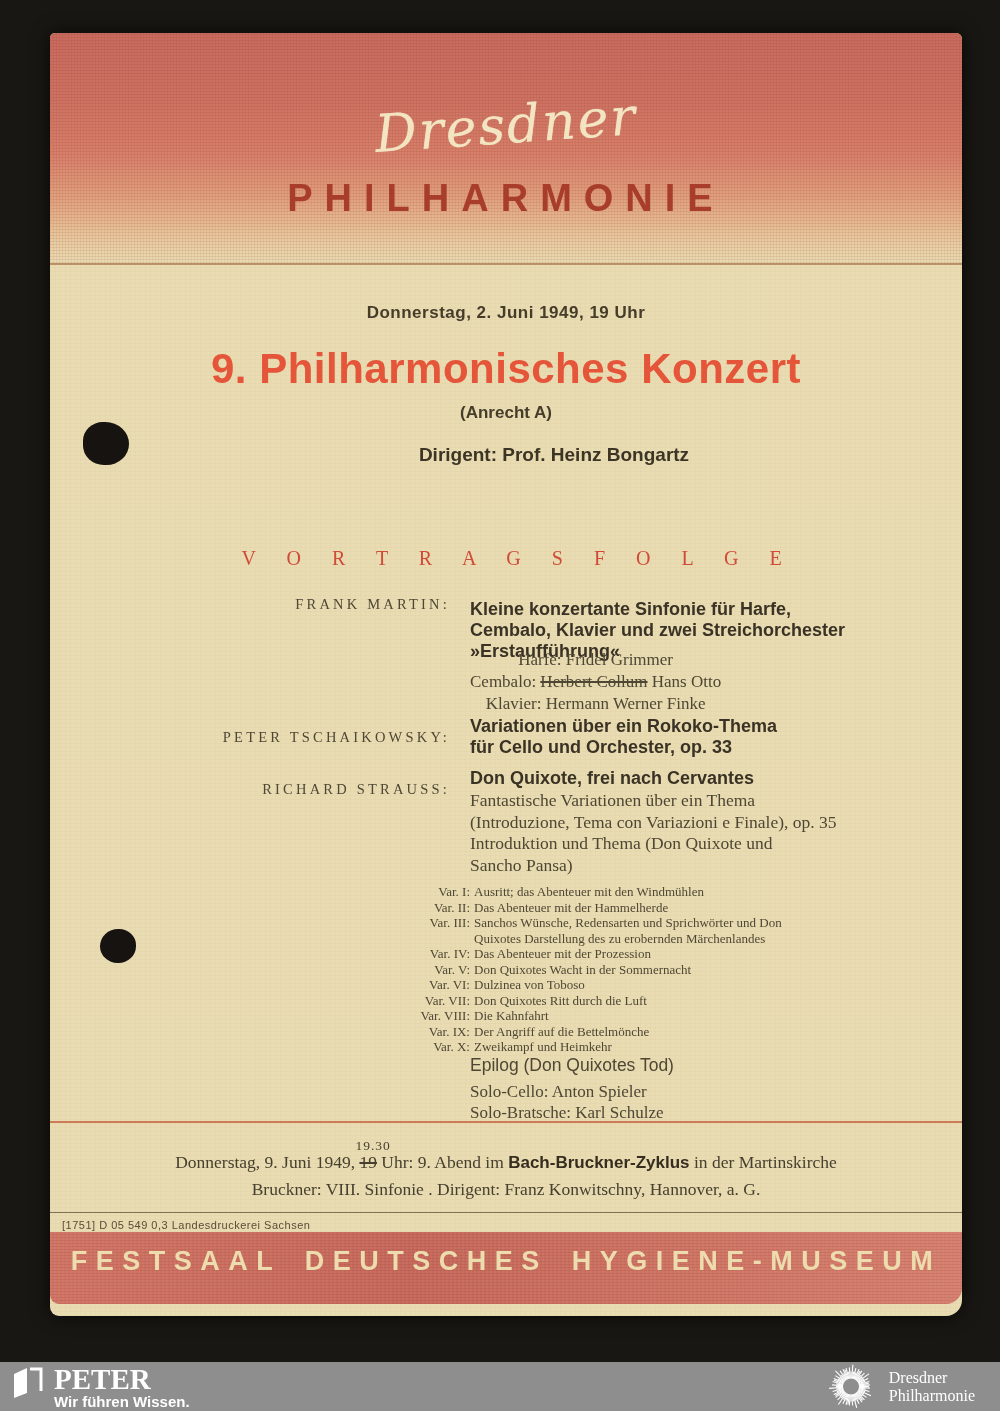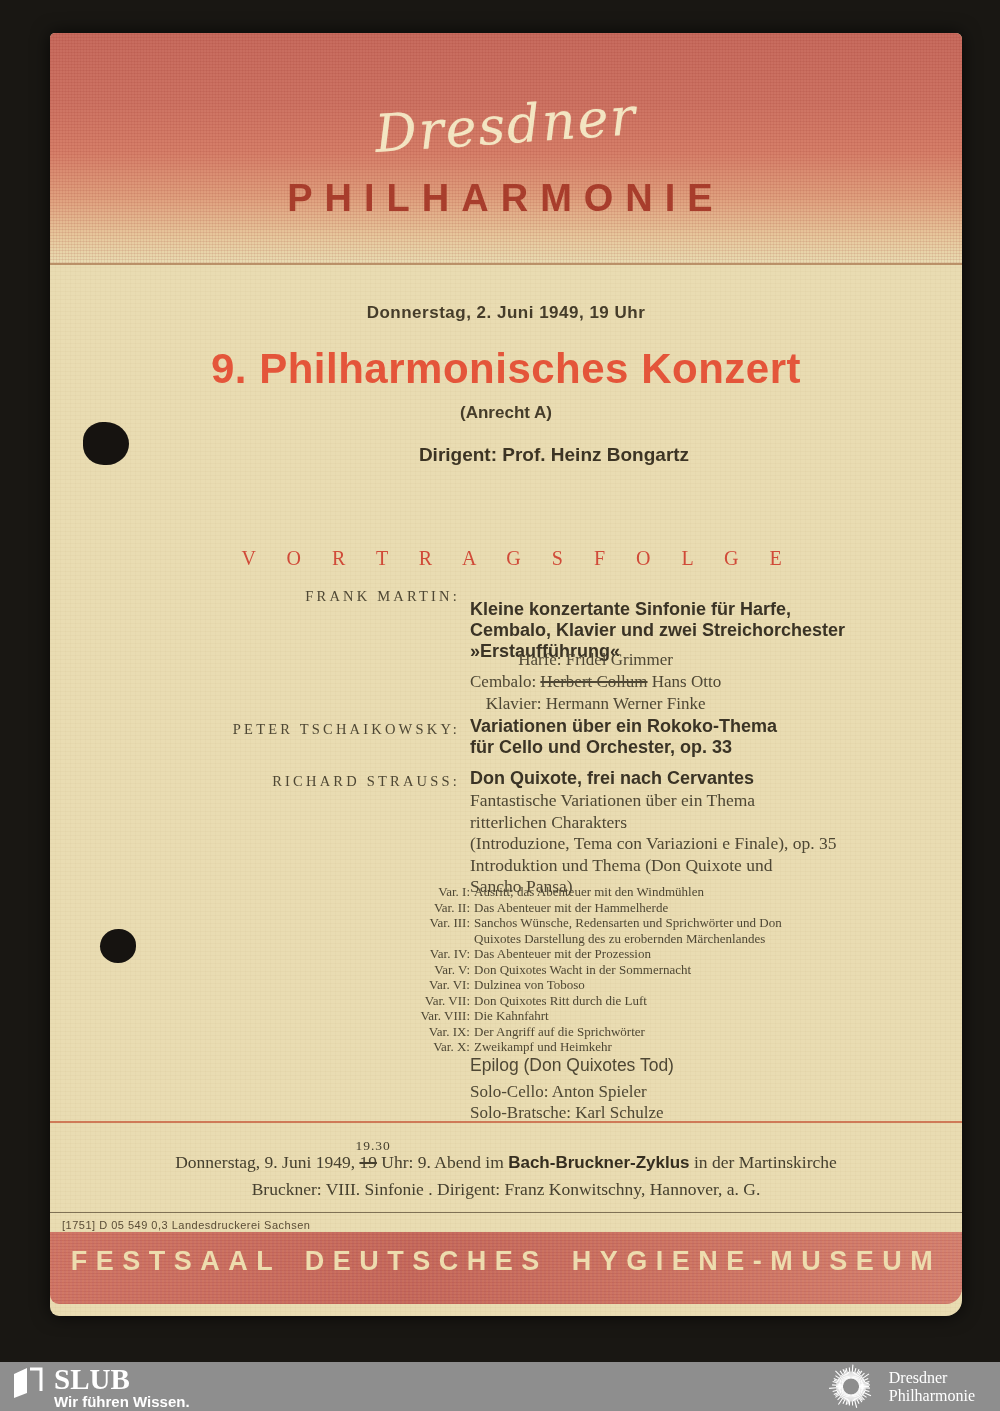--- a/index.html
+++ b/index.html
@@ -34,23 +34,23 @@
   .sub-title{position:absolute;left:0;top:370px;width:100%;text-align:center;
          font-weight:bold;font-size:17px;color:#453c2a;}
   .conductor{position:absolute;left:0;top:411px;width:100%;text-align:center;
          font-weight:bold;font-size:19px;color:#3c3424;padding-left:48px;}
   .soloist{position:absolute;left:0;top:448px;width:100%;text-align:center;
          font-weight:bold;font-size:23px;color:#3c3424;}
   .section-heading{position:absolute;left:12px;top:514px;width:100%;text-align:center;
          font-family:"Liberation Serif",serif;font-size:20px;letter-spacing:13px;
          color:#d04a38;}
   
-  .composer{position:absolute;left:10px;width:400px;text-align:right;
+  .composer{position:absolute;left:0;width:400px;text-align:right;
          font-family:"Liberation Serif",serif;font-size:14.5px;letter-spacing:3.2px;
-         color:#4e4734;white-space:nowrap;}
+         color:#4e4734;white-space:nowrap;margin-top:8px;}
   .work-bold{position:absolute;left:420px;font-weight:bold;font-size:18px;
          line-height:21px;color:#3a3325;}
   .serif-block{position:absolute;left:420px;font-family:"Liberation Serif",serif;
          font-size:17px;line-height:22px;color:#4e4734;text-align:center;}
   .strauss-desc{position:absolute;left:420px;font-family:"Liberation Serif",serif;
          font-size:17.5px;line-height:21.6px;color:#4e4734;}
   .variations{position:absolute;left:330px;top:851px;width:560px;
          font-family:"Liberation Serif",serif;font-size:13px;line-height:15.5px;color:#4e4734;}
   .var-row{display:flex;}
   .var-label{flex:0 0 90px;text-align:right;margin-right:4px;white-space:nowrap;}
@@ -129,21 +129,20 @@
 
     <div>Variationen über ein Rokoko-Thema</div>
         <div>für Cello und Orchester, op. 33</div>
       </div>
 
     <div class="composer" style="top:740px;">RICHARD STRAUSS:</div>
     <div class="work-bold" style="top:735px;">Don Quixote, frei nach Cervantes</div>
     <div class="strauss-desc" style="top:757px;">
 
     <div>Fantastische Variationen über ein Thema</div>
-        <div>ritterlichen Charakters</div>
         <div>(Introduzione, Tema con Variazioni e Finale), op. 35</div>
         <div>Introduktion und Thema (Don Quixote und</div>
         <div>Sancho Pansa)</div>
       </div>
     <div class="variations">
 
         <div class="var-row">
           <span class="var-label">Var. I:</span>
           <span class="var-text">Ausritt; das Abenteuer mit den Windmühlen</span>
         </div>
@@ -178,21 +177,21 @@
           <span class="var-text">Don Quixotes Ritt durch die Luft</span>
         </div>
 
         <div class="var-row">
           <span class="var-label">Var. VIII:</span>
           <span class="var-text">Die Kahnfahrt</span>
         </div>
 
         <div class="var-row">
           <span class="var-label">Var. IX:</span>
-          <span class="var-text">Der Angriff auf die Sprichwörter</span>
+          <span class="var-text">Der Angriff auf die Bettelmönche</span>
         </div>
 
         <div class="var-row">
           <span class="var-label">Var. X:</span>
           <span class="var-text">Zweikampf und Heimkehr</span>
         </div>
       </div>
     <div class="epilog">Epilog (Don Quixotes Tod)</div>
     <div class="solo-lines">
 
@@ -219,21 +218,21 @@
 
   <div class="viewer-bar">
     <div class="slub">
       <span>
         <svg width="32" height="34" viewBox="0 0 32 34">
           <path d="M2 9 L15 3 V28 L2 33 Z" fill="#ffffff"></path>
           <path d="M18 4 H29 V26" stroke="#ffffff" stroke-width="3" fill="none"></path>
         </svg>
       </span>
       <span class="slub-text">
-        <div class="slub-name">SLUB</div>
+        <div class="slub-name">PETER</div>
         <div class="slub-tagline">Wir führen Wissen.</div>
       </span>
     </div>
     <div class="phil">
       <svg width="52" height="49" viewBox="-26 -24.5 52 49">
         <g id="sunburst" stroke="#ffffff" stroke-width="1.1">
             <line x1="8.00" y1="0.00" x2="18.00" y2="0.00"></line>
             <line x1="7.97" y1="0.70" x2="18.93" y2="1.66"></line>
             <line x1="7.88" y1="1.39" x2="14.77" y2="2.60"></line>
             <line x1="7.73" y1="2.07" x2="18.35" y2="4.92"></line>

